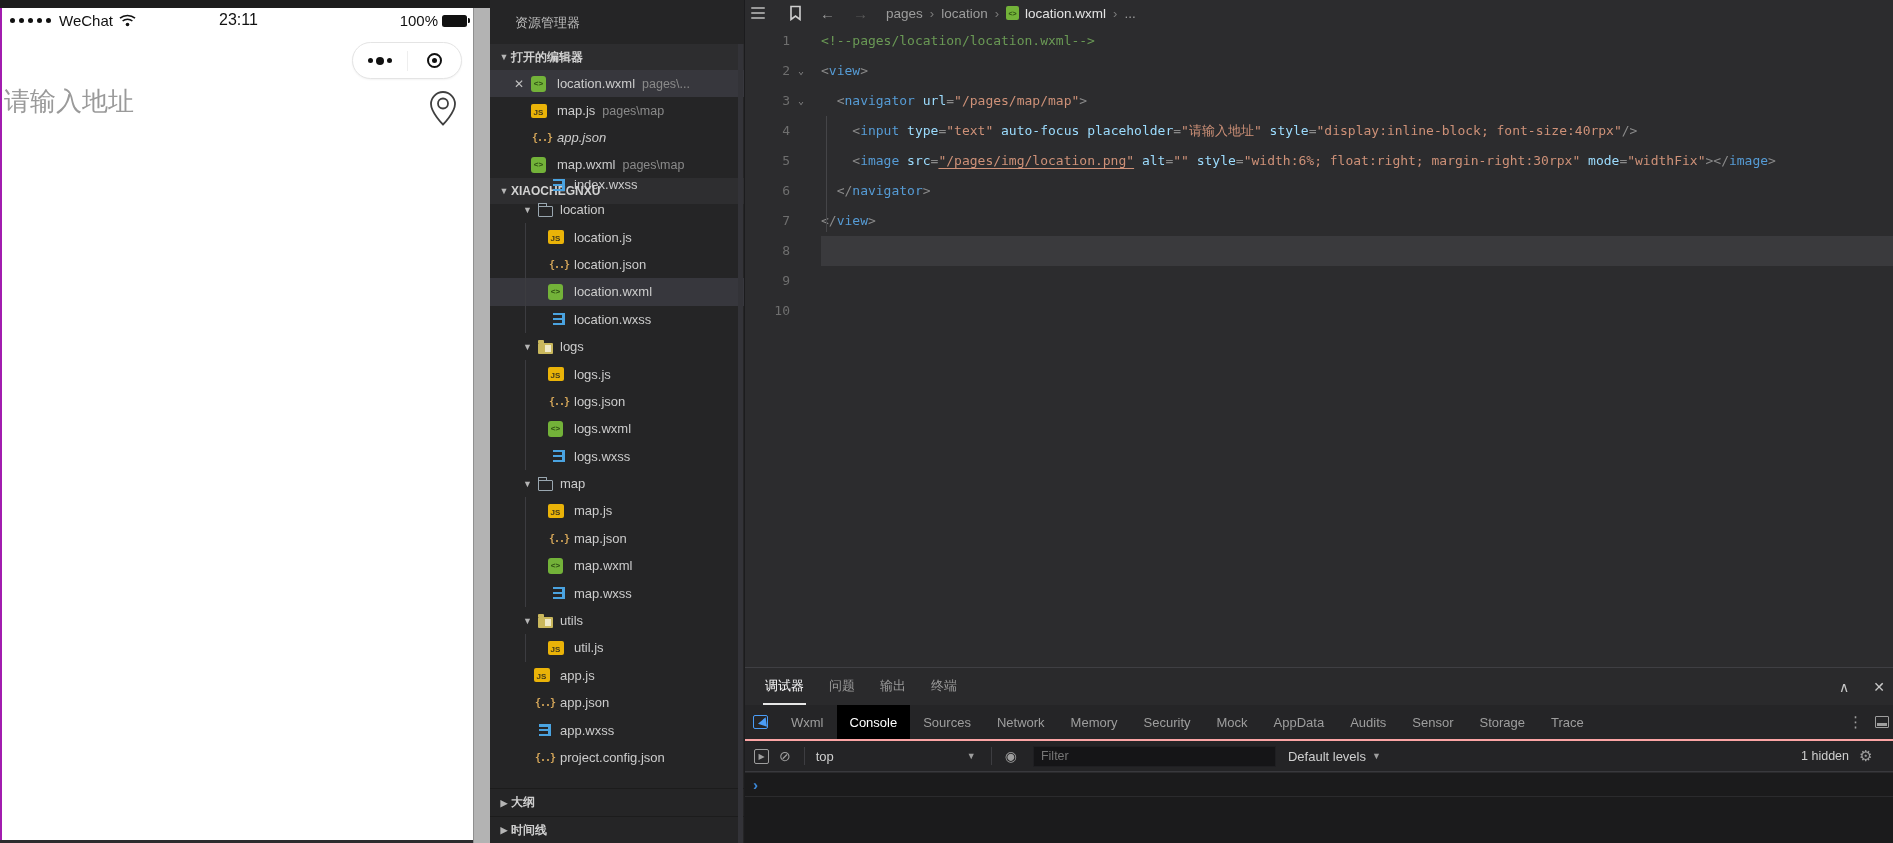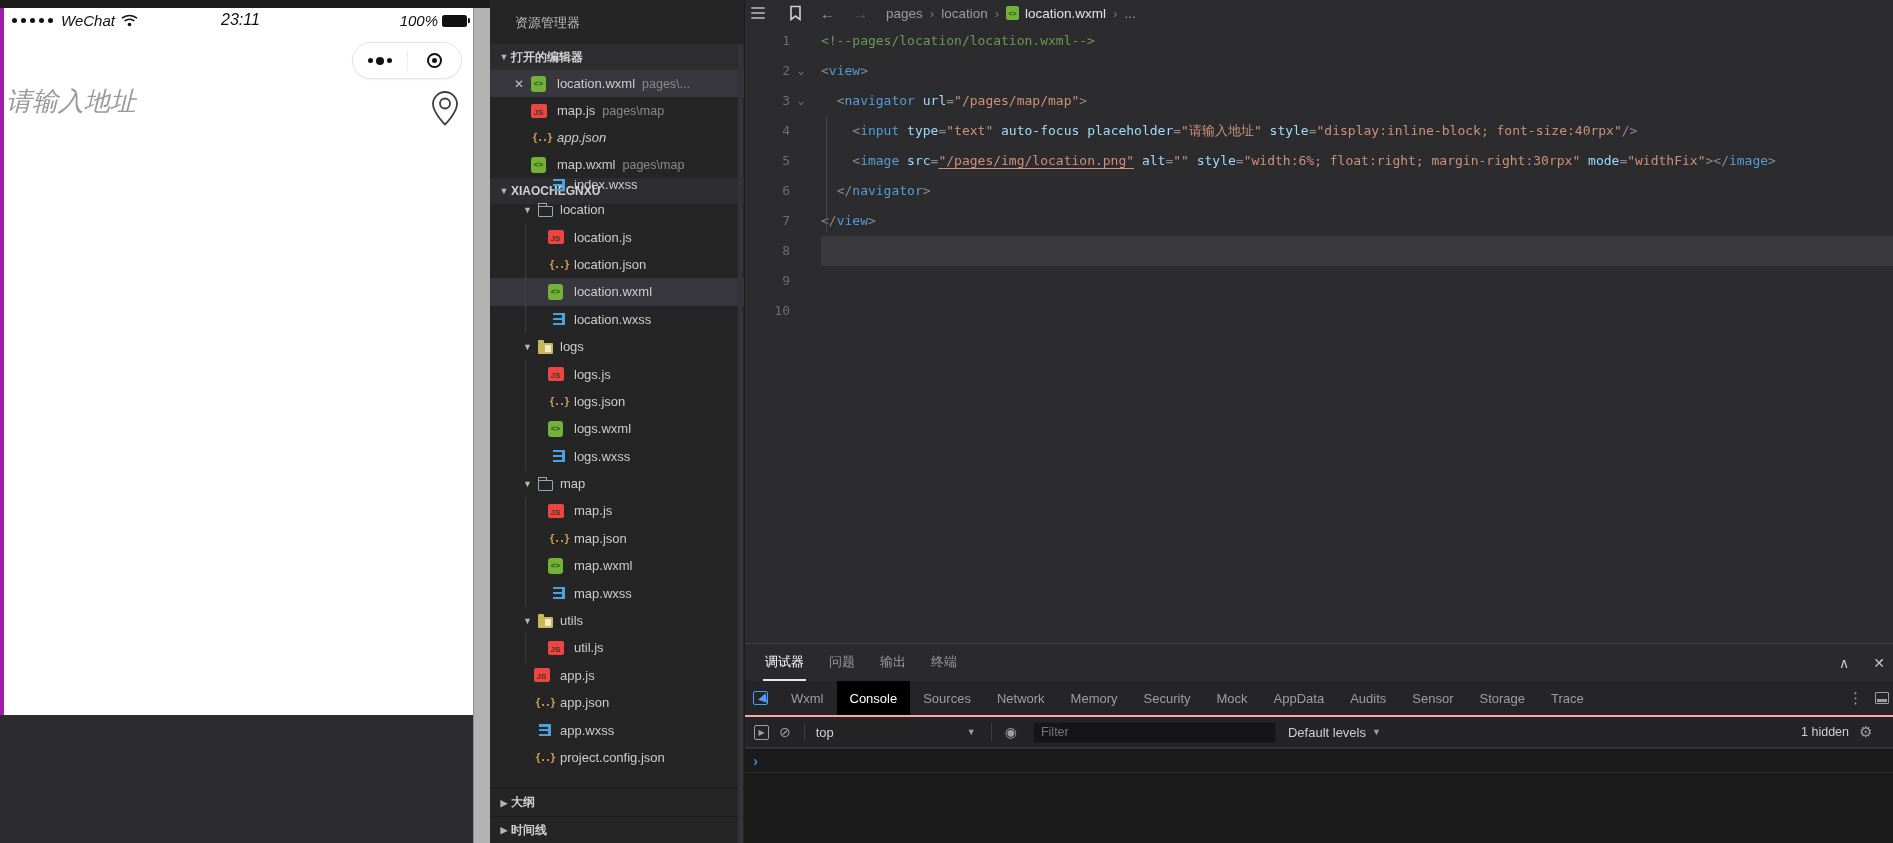--- a/index.html
+++ b/index.html
@@ -1,20 +1,20 @@
 <!DOCTYPE html>
 <html><head>
 <meta charset="utf-8">
 <style>
   * { margin:0; padding:0; box-sizing:border-box; }
   body { font-family:"Liberation Sans", sans-serif; background:#1a1a1a; }
   #app { position:relative; width:1893px; height:843px; overflow:hidden; background:#2c2c2e; }
 
   
-  .phone { position:absolute; left:0; top:0; width:473px; height:715px; background:#ffffff; border-left:4px solid #a21caf;font-style:italic; }
+  .phone { position:absolute; left:0; top:0; width:473px; height:840px; background:#ffffff; border-left:2px solid #a21caf; }
   .phone-chrome-strip { position:absolute; left:0; top:0; width:490px; height:8px; background:#1d1d1d; z-index:5; }
   .statusbar { position:absolute; left:0; top:8px; width:100%; height:26px; }
   .sb-left { position:absolute; left:8px; top:4px; display:flex; align-items:center; gap:3px; }
   .sig-dot { width:5px; height:5px; border-radius:50%; background:#111; display:inline-block; margin-right:1px; }
   .sb-carrier { font-size:15px; color:#111; margin-left:4px; }
   .wifi-icon { margin-left:3px; }
   .sb-time { position:absolute; left:0; width:473px; text-align:center; top:3px; font-size:16px; color:#111; }
   .sb-right { position:absolute; right:6px; top:4px; display:flex; align-items:center; gap:4px; }
   .sb-batt-pct { font-size:15px; color:#111; }
   .battery-icon { width:25px; height:12px; background:#111; border-radius:2.5px; position:relative; }
@@ -39,21 +39,21 @@
   
   .explorer { position:absolute; left:490px; top:0; width:255px; height:843px; background:#252526; color:#cccccc; font-size:13px; overflow:hidden; border-right:1px solid #1c1c1e; }
   .explorer-scroll-strip { position:absolute; right:1px; top:44px; bottom:0; width:5px; background:#333338; }
   .exp-title { padding:14px 0 0 25px; font-size:13px; color:#bdbdbd; height:44px; }
   .sec-header { height:26px; line-height:26px; display:flex; align-items:center; background:#2d2d2f; font-weight:bold; font-size:12px; color:#d2d2d2; }
   .twisty { width:14px; margin-left:7px; font-size:9px; color:#b5b5b5; text-align:center; flex:none; }
   .oe-row { height:27px; display:flex; align-items:center; padding-left:24px; cursor:pointer; }
   .oe-row.sel { background:#37373d; }
   .oe-close { width:20px; color:#c0c0c0; font-size:12px; flex:none; }
   .f-icon { width:16px; height:16px; flex:none; margin-right:7px; position:relative; display:flex; align-items:center; justify-content:center; }
-  .icon-js { background:#ef4444; border-radius:2px; width:16px; height:14px; font-size:8px; font-weight:bold; color:#41391a; align-self:center; }
+  .icon-js { background:#eab308; border-radius:2px; width:16px; height:14px; font-size:8px; font-weight:bold; color:#41391a; align-self:center; }
   .icon-js span { margin-top:3px; }
   .icon-json { color:#d7a85a; font-weight:bold; font-size:10px; font-family:"DejaVu Sans Mono",monospace; letter-spacing:-1px; }
   .icon-wxml { background:#73b239; border-radius:3px; width:15px; height:16px; color:#2c4d12; font-size:8px; font-weight:bold; }
   .icon-wxss { width:12px; height:12px; border-right:3.5px solid #4aa3e0; background:repeating-linear-gradient(to bottom, #4aa3e0 0 2.5px, transparent 2.5px 4.8px); }
   .icon-folder-gray { width:15px; height:11px; border:1px solid #9aa7b0; border-radius:1px; position:relative; align-self:center; margin-top:3px; }
   .icon-folder-gray::before { content:""; position:absolute; left:-1px; top:-4px; width:7px; height:3px; border:1px solid #9aa7b0; border-bottom:none; border-radius:1px 1px 0 0; }
   .icon-folder-khaki { width:15px; height:11px; background:#c9b75c; border-radius:1px; position:relative; align-self:center; margin-top:3px; }
   .icon-folder-khaki::before { content:""; position:absolute; left:0; top:-3px; width:6px; height:3px; background:#c9b75c; border-radius:1px 1px 0 0; }
   .icon-folder-khaki::after { content:""; position:absolute; right:2px; top:2px; width:6px; height:7px; background:#efe9c8; }
   .oe-name { white-space:nowrap; }
@@ -91,21 +91,21 @@
   .ln { width:45px; text-align:right; color:#6e6e6e; flex:none; }
   .fold { width:14px; text-align:center; color:#8f8f8f; font-size:10px; flex:none; margin-left:4px; }
   .ct { flex:1; white-space:pre; margin-left:13px; }
   .code-line.hl .ct { background:#3a3a3d; }
   .indent-guide { position:absolute; left:81px; top:90px; height:116px; width:1px; background:#454548; }
   .tk-c { color:#6A9955; } .tk-p { color:#8a8a8a; } .tk-t { color:#569CD6; }
   .tk-a { color:#9CDCFE; } .tk-s { color:#CE9178; } .tk-x { color:#d4d4d4; }
   .tk-l { color:#CE9178; text-decoration:underline; text-underline-offset:3px; }
 
   
-  .debugger { position:absolute; left:0; bottom:0; right:0; height:200px; background:#2a2a2c; border-top:1px solid #3f3f43; }
+  .debugger { position:absolute; left:0; bottom:0; right:0; height:176px; background:#2a2a2c; border-top:1px solid #3f3f43; }
   .dbg-row1 { height:37px; display:flex; align-items:center; padding-left:18px; position:relative; }
   .dbg-tab { font-size:13px; color:#9a9a9a; margin-right:21px; height:100%; display:flex; align-items:center; cursor:pointer; border-bottom:2px solid transparent; padding:0 2px; }
   .dbg-tab.active { color:#fff; border-bottom-color:#e7e7e7; }
   .dbg-row1-icons { position:absolute; right:8px; top:0; height:100%; display:flex; align-items:center; gap:24px; color:#c8c8c8; font-size:14px; }
   .dbg-row1-icons span { cursor:pointer; }
   .dt-tabs { height:36px; background:#252527; display:flex; align-items:center; border-bottom:2px solid #fca5a5; position:relative; }
   .inspect-icon { width:15px; height:14px; border:1.5px solid #4a9df8; border-radius:2px; margin:0 10px 0 8px; position:relative; cursor:pointer; }
   .inspect-icon::after { content:""; position:absolute; right:-4px; bottom:-4px; width:0; height:0; border:5px solid transparent; border-top:8px solid #4a9df8; transform:rotate(-40deg); }
   .dt-tab { font-size:13px; color:#9e9e9e; padding:0 13px; height:100%; display:flex; align-items:center; cursor:pointer; }
   .dt-tab.active { background:#000; color:#fff; }

